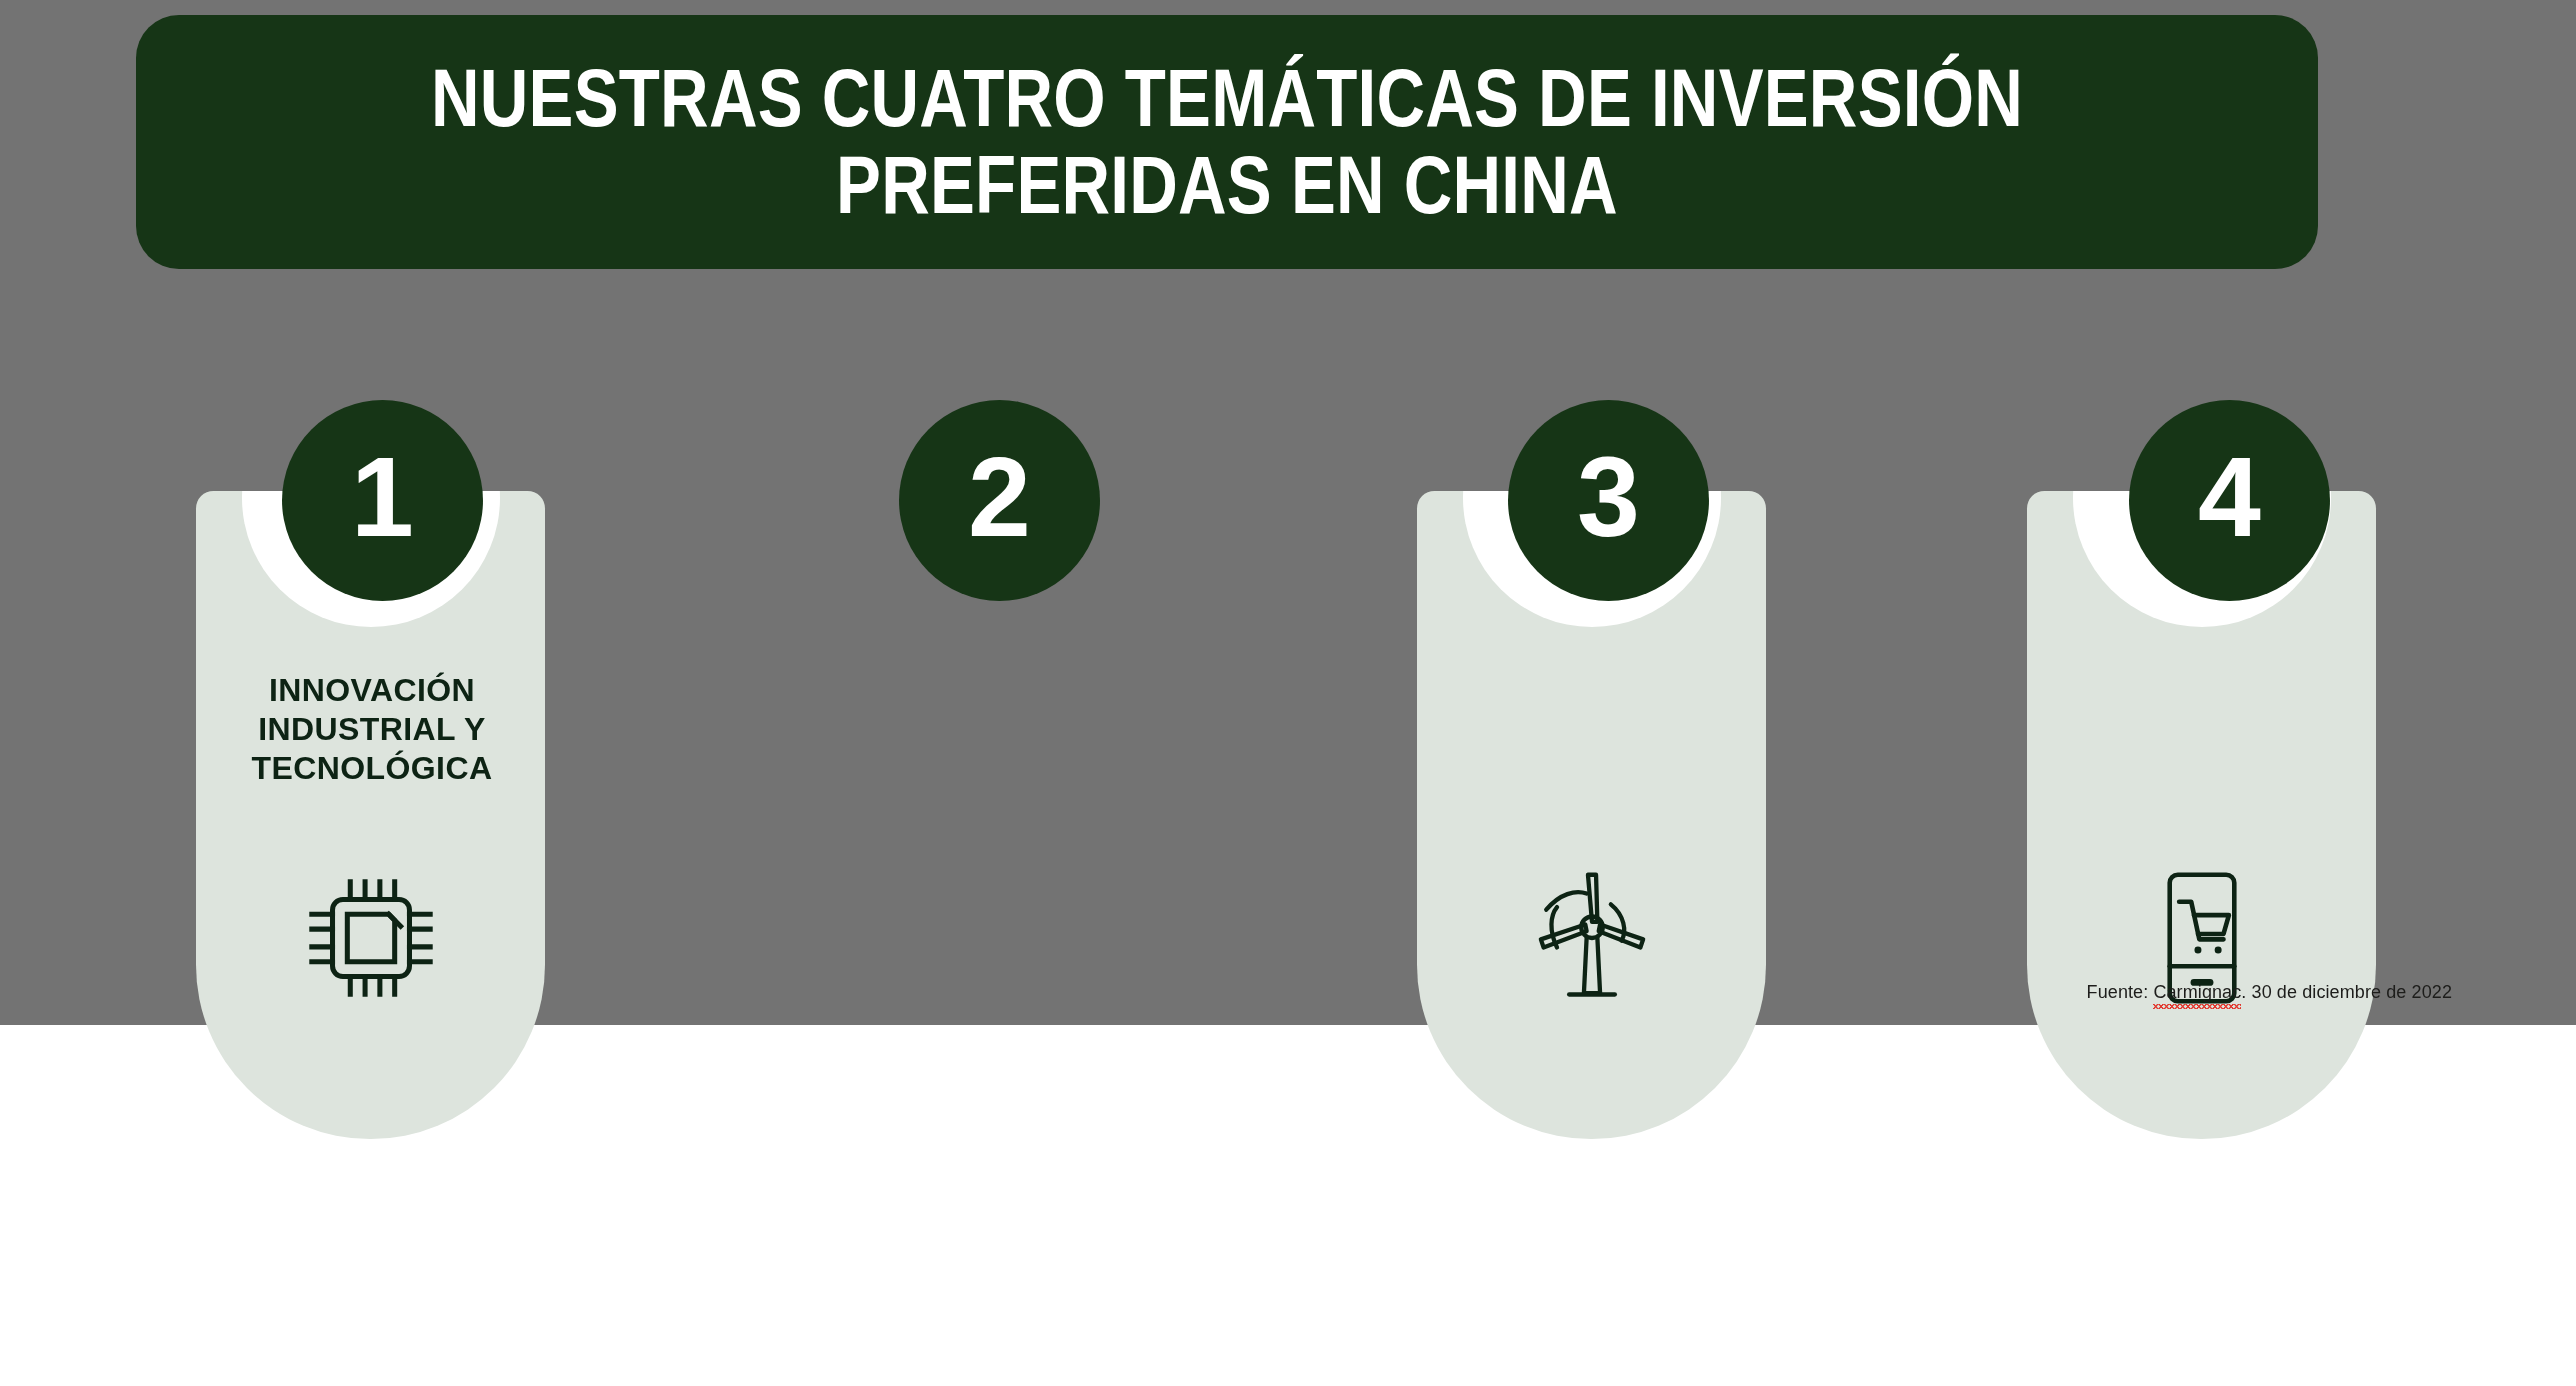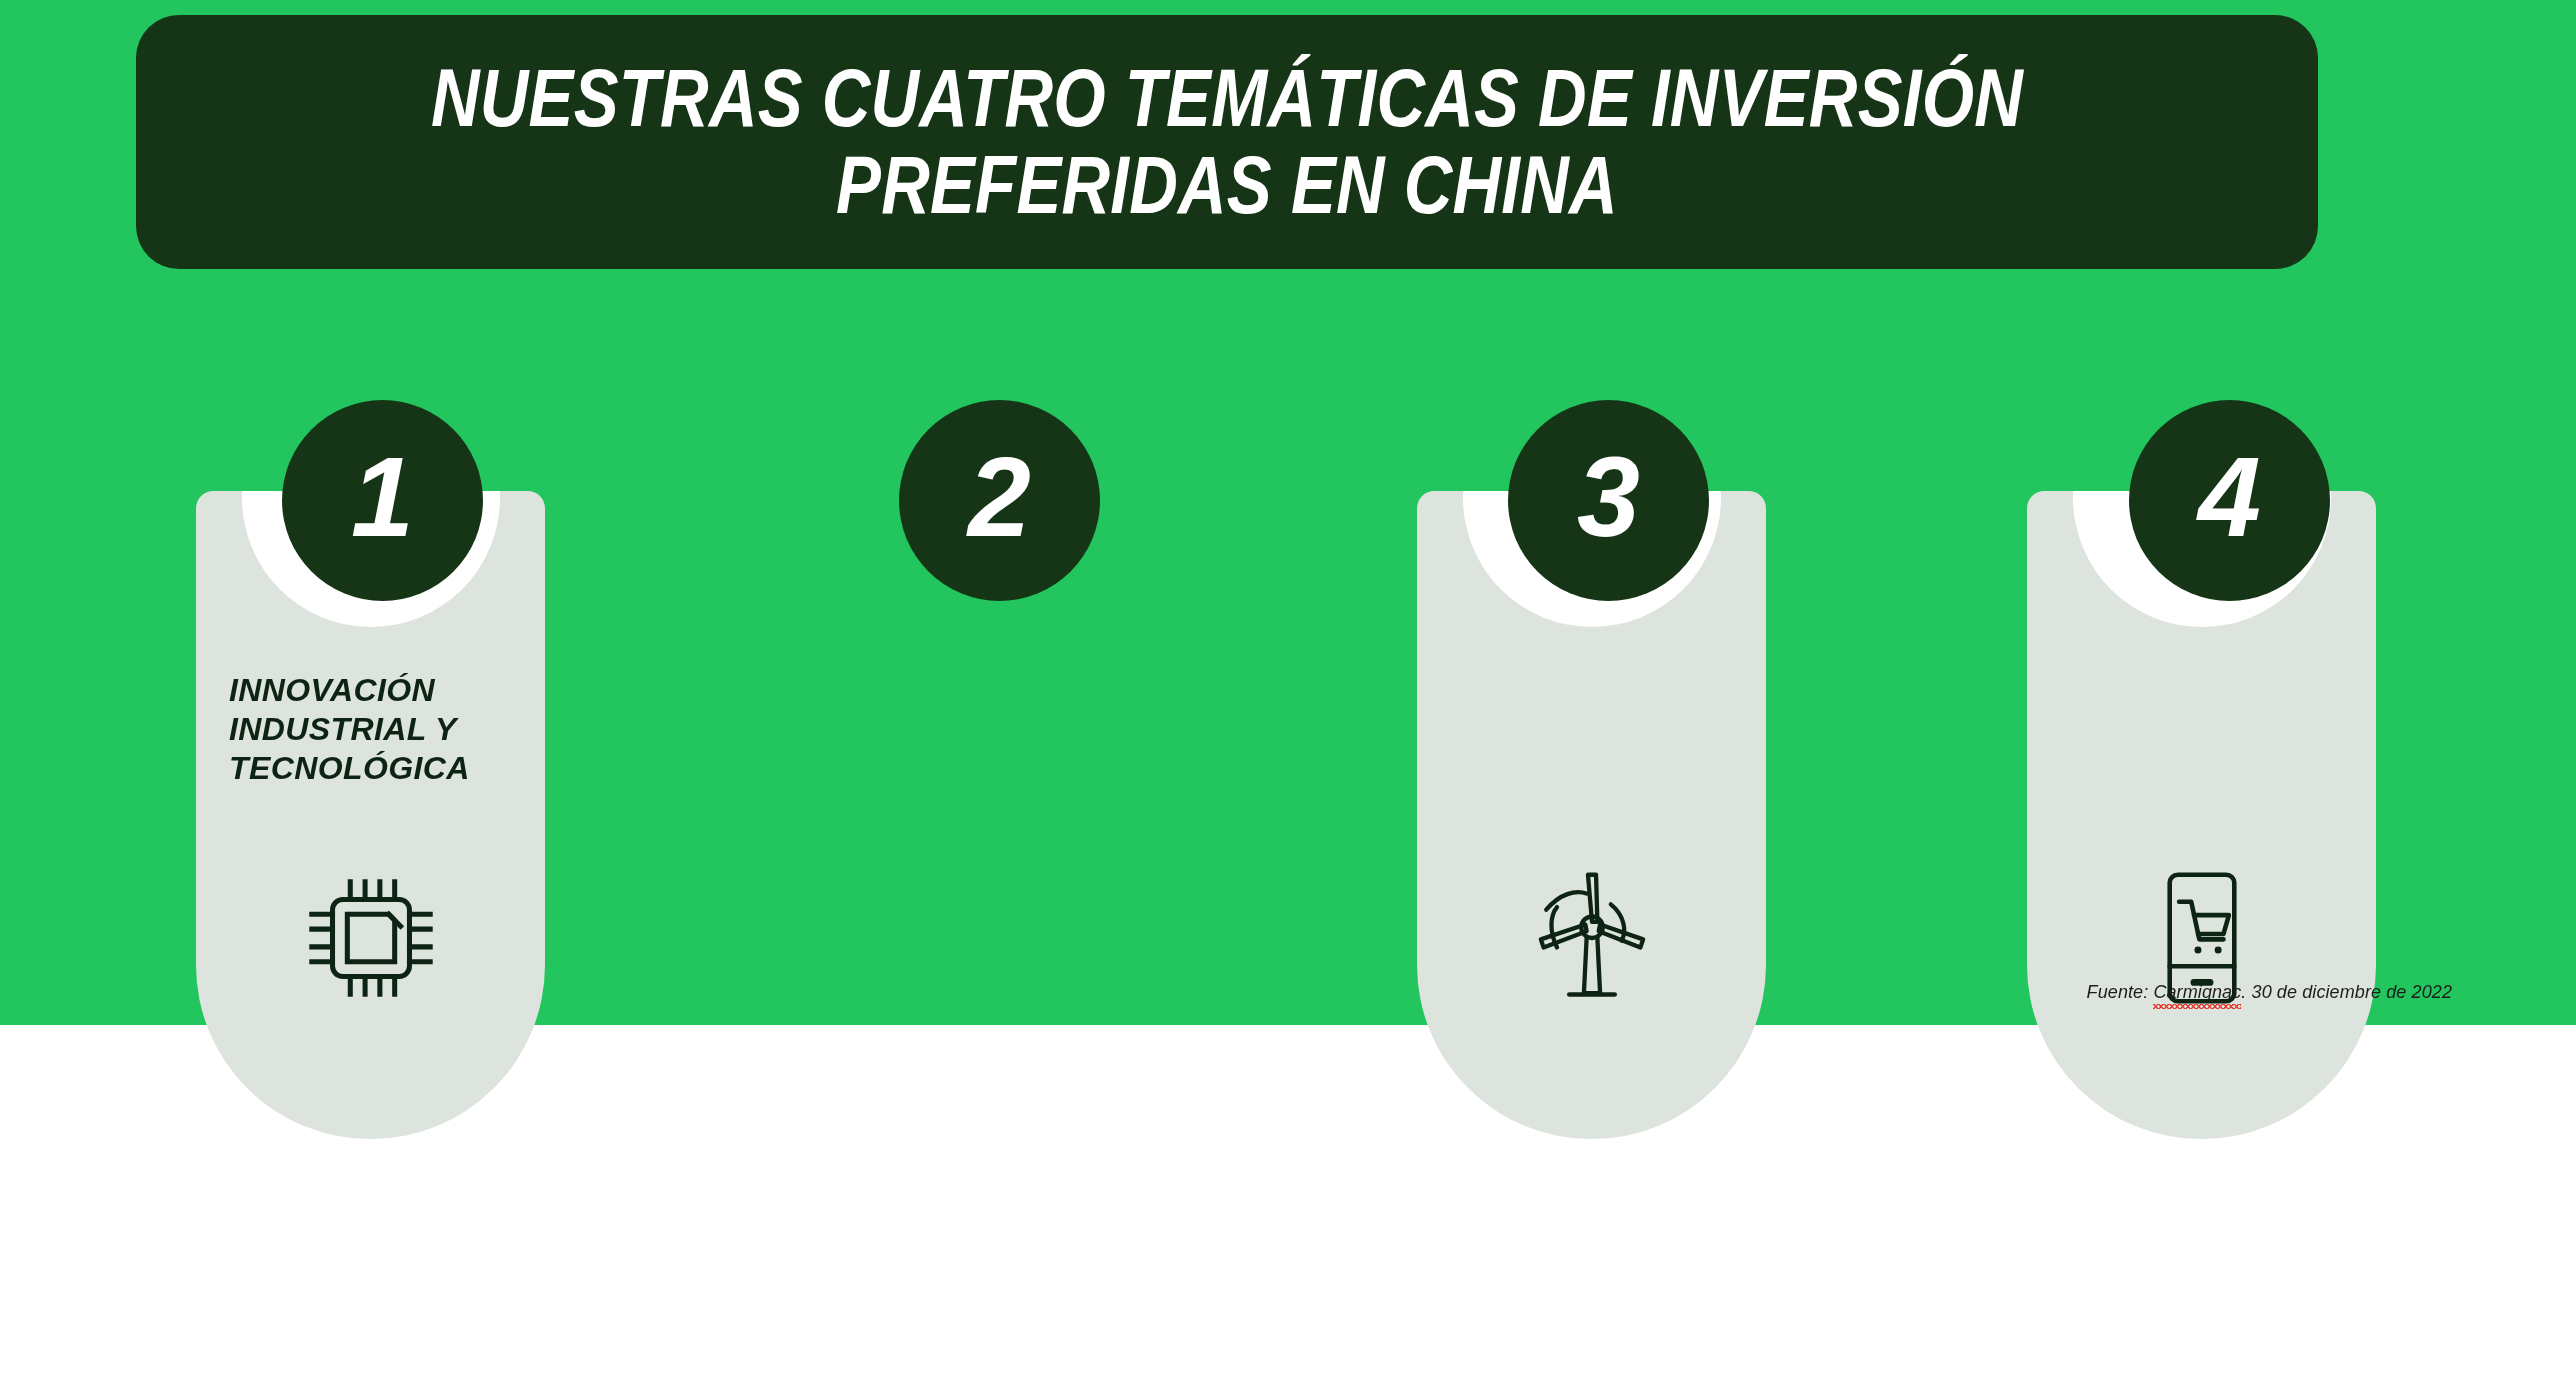--- a/index.html
+++ b/index.html
@@ -5,22 +5,21 @@
   * { margin:0; padding:0; box-sizing:border-box; }
   html, body {
     width:2576px; height:1387px;
     background:#ffffff;
     font-family:"Liberation Sans", sans-serif;
     overflow:hidden;
   }
   #slide {
     position:relative;
     width:2576px; height:1025px;
-    background:#22c55e;
-    font-style:italic;
+    background:#737373;
   }
 
   
   #header-banner {
     position:absolute;
     left:136px; top:14.8px;
     width:2182px; height:254px;
     background:#163516;
     border-radius:43px;
     display:flex;
@@ -63,24 +62,24 @@
     left:50%;
     top:-122px;
     transform:translateX(-50%);
     width:258px; height:258px;
     border-radius:50%;
     background:#ffffff;
   }
 
   .card-label {
     position:absolute;
-    left:16px; right:0;
+    left:3px; right:0;
     top:180px;
     padding:0 17px;
-    text-align:left;
+    text-align:center;
     color:#0d2314;
     font-size:32px;
     font-weight:700;
     line-height:1.22;
     letter-spacing:0.4px;
     text-transform:uppercase;
     white-space:pre-line;
   }
 
   .card-icon {

